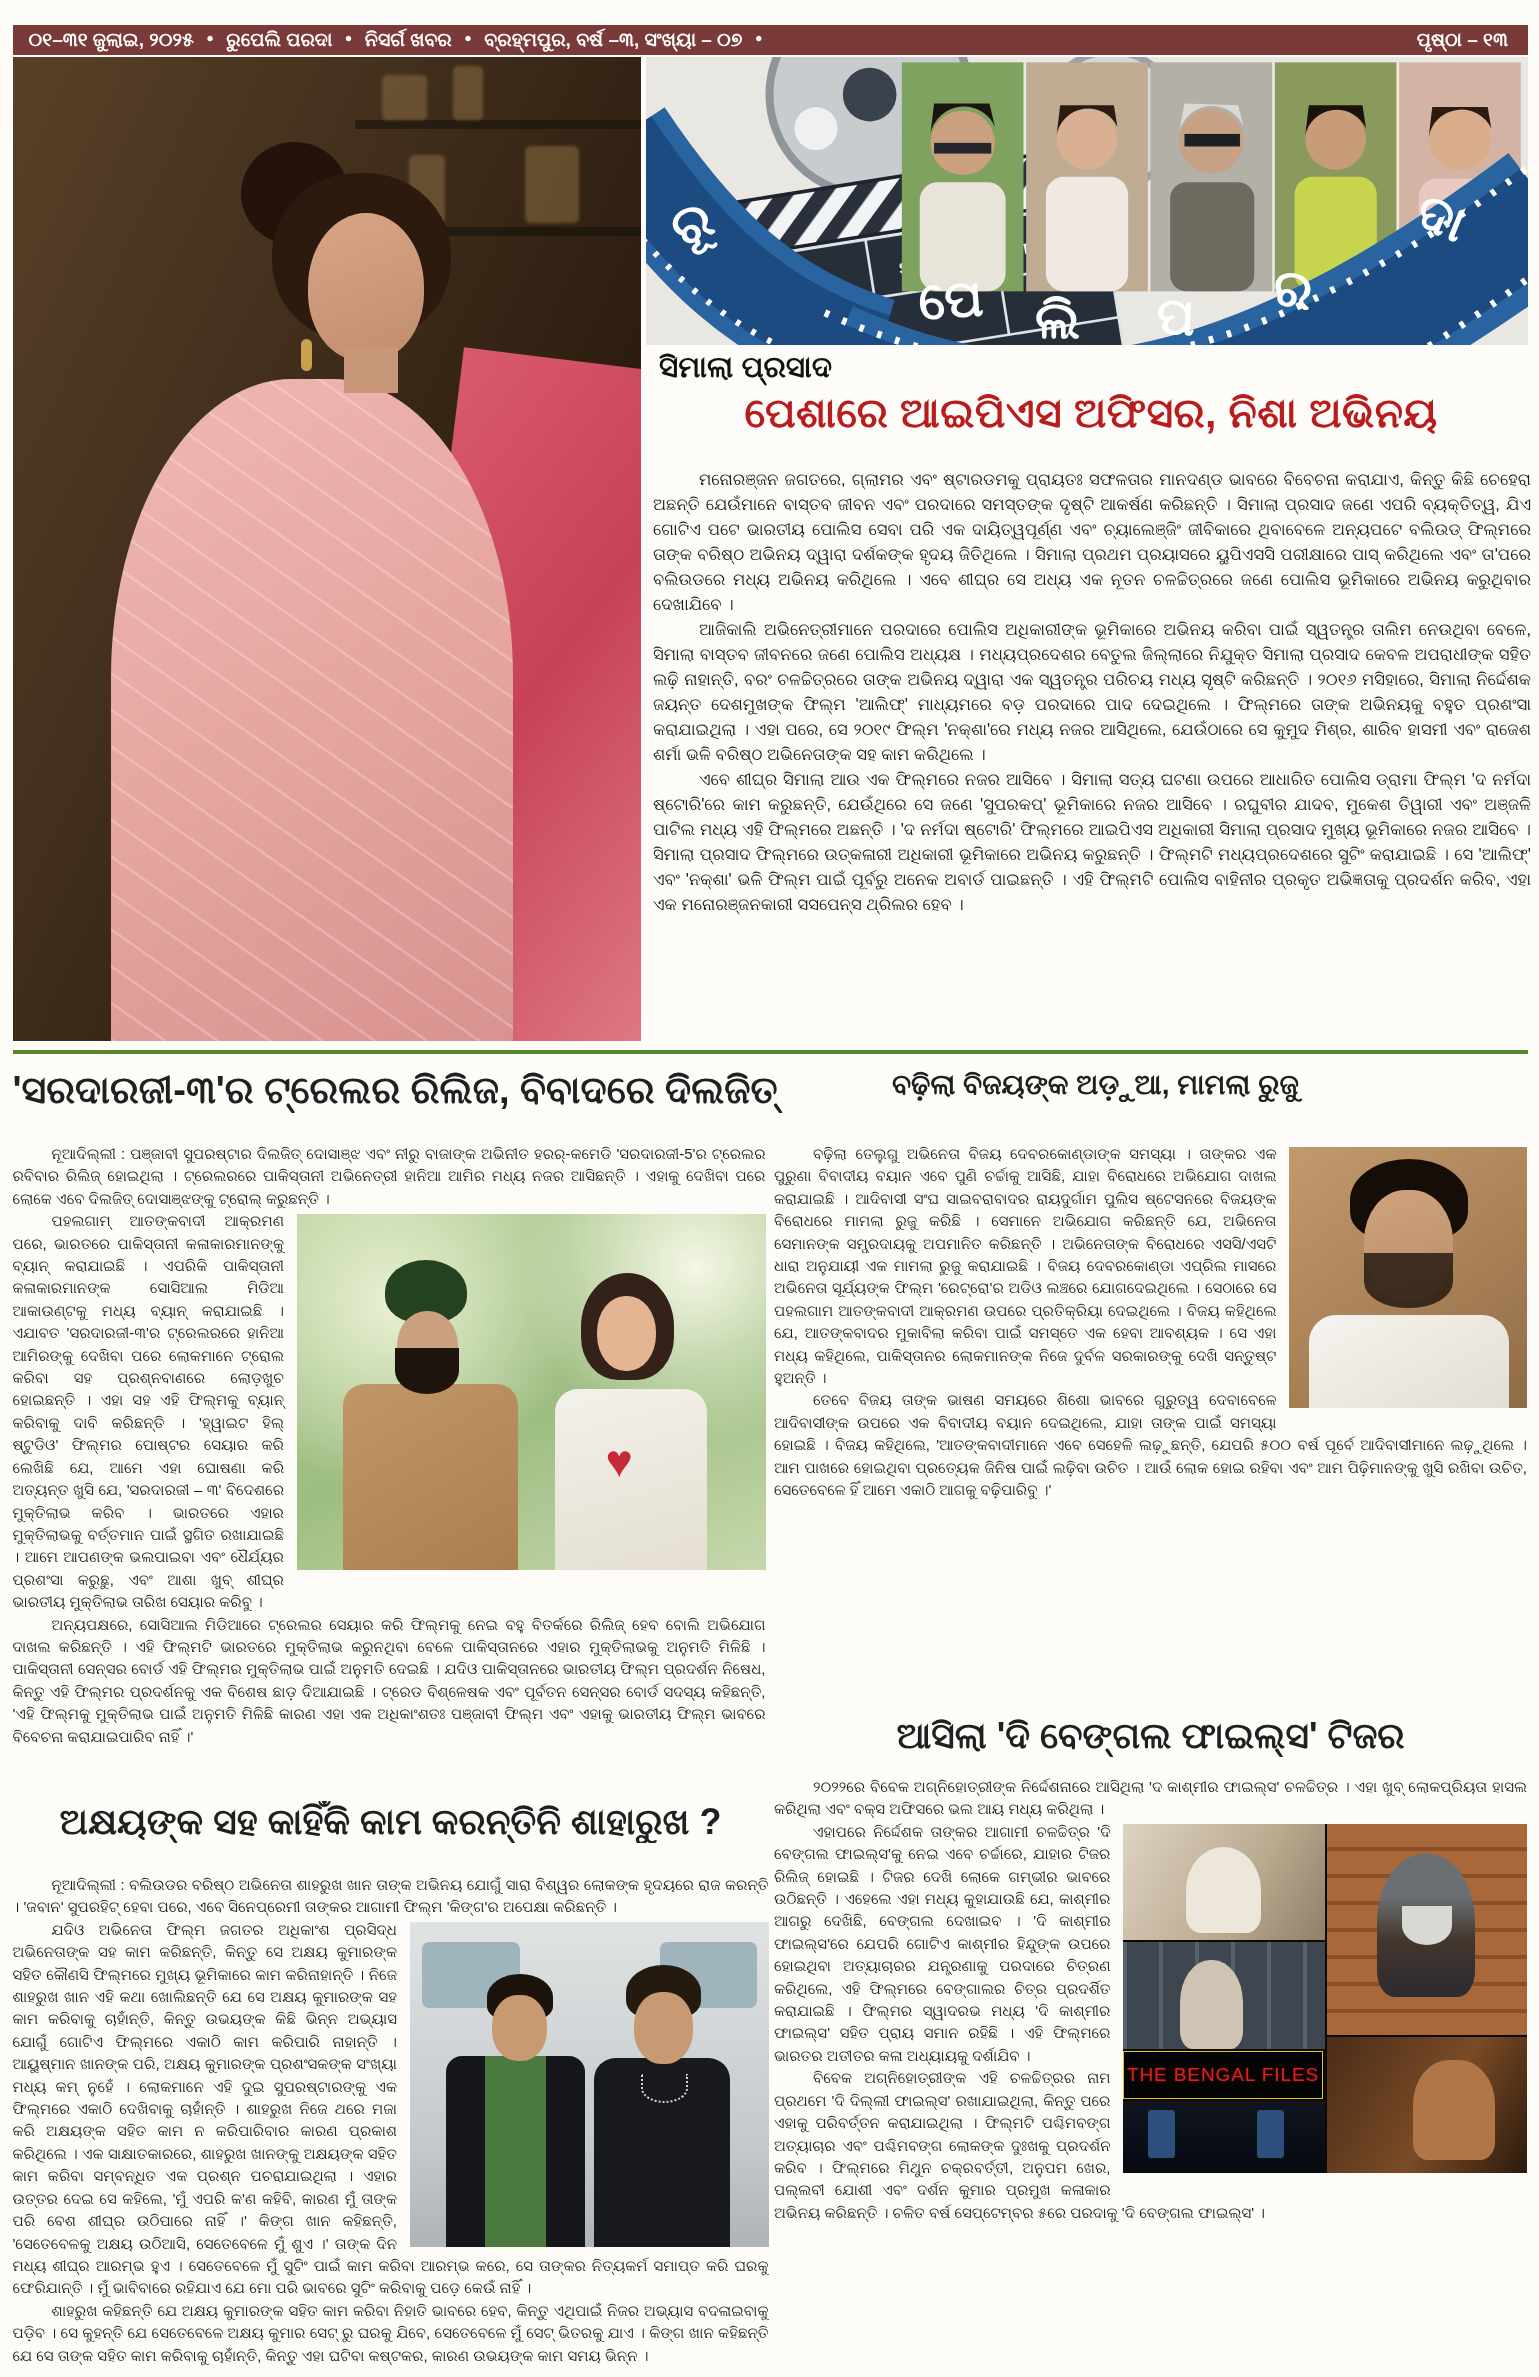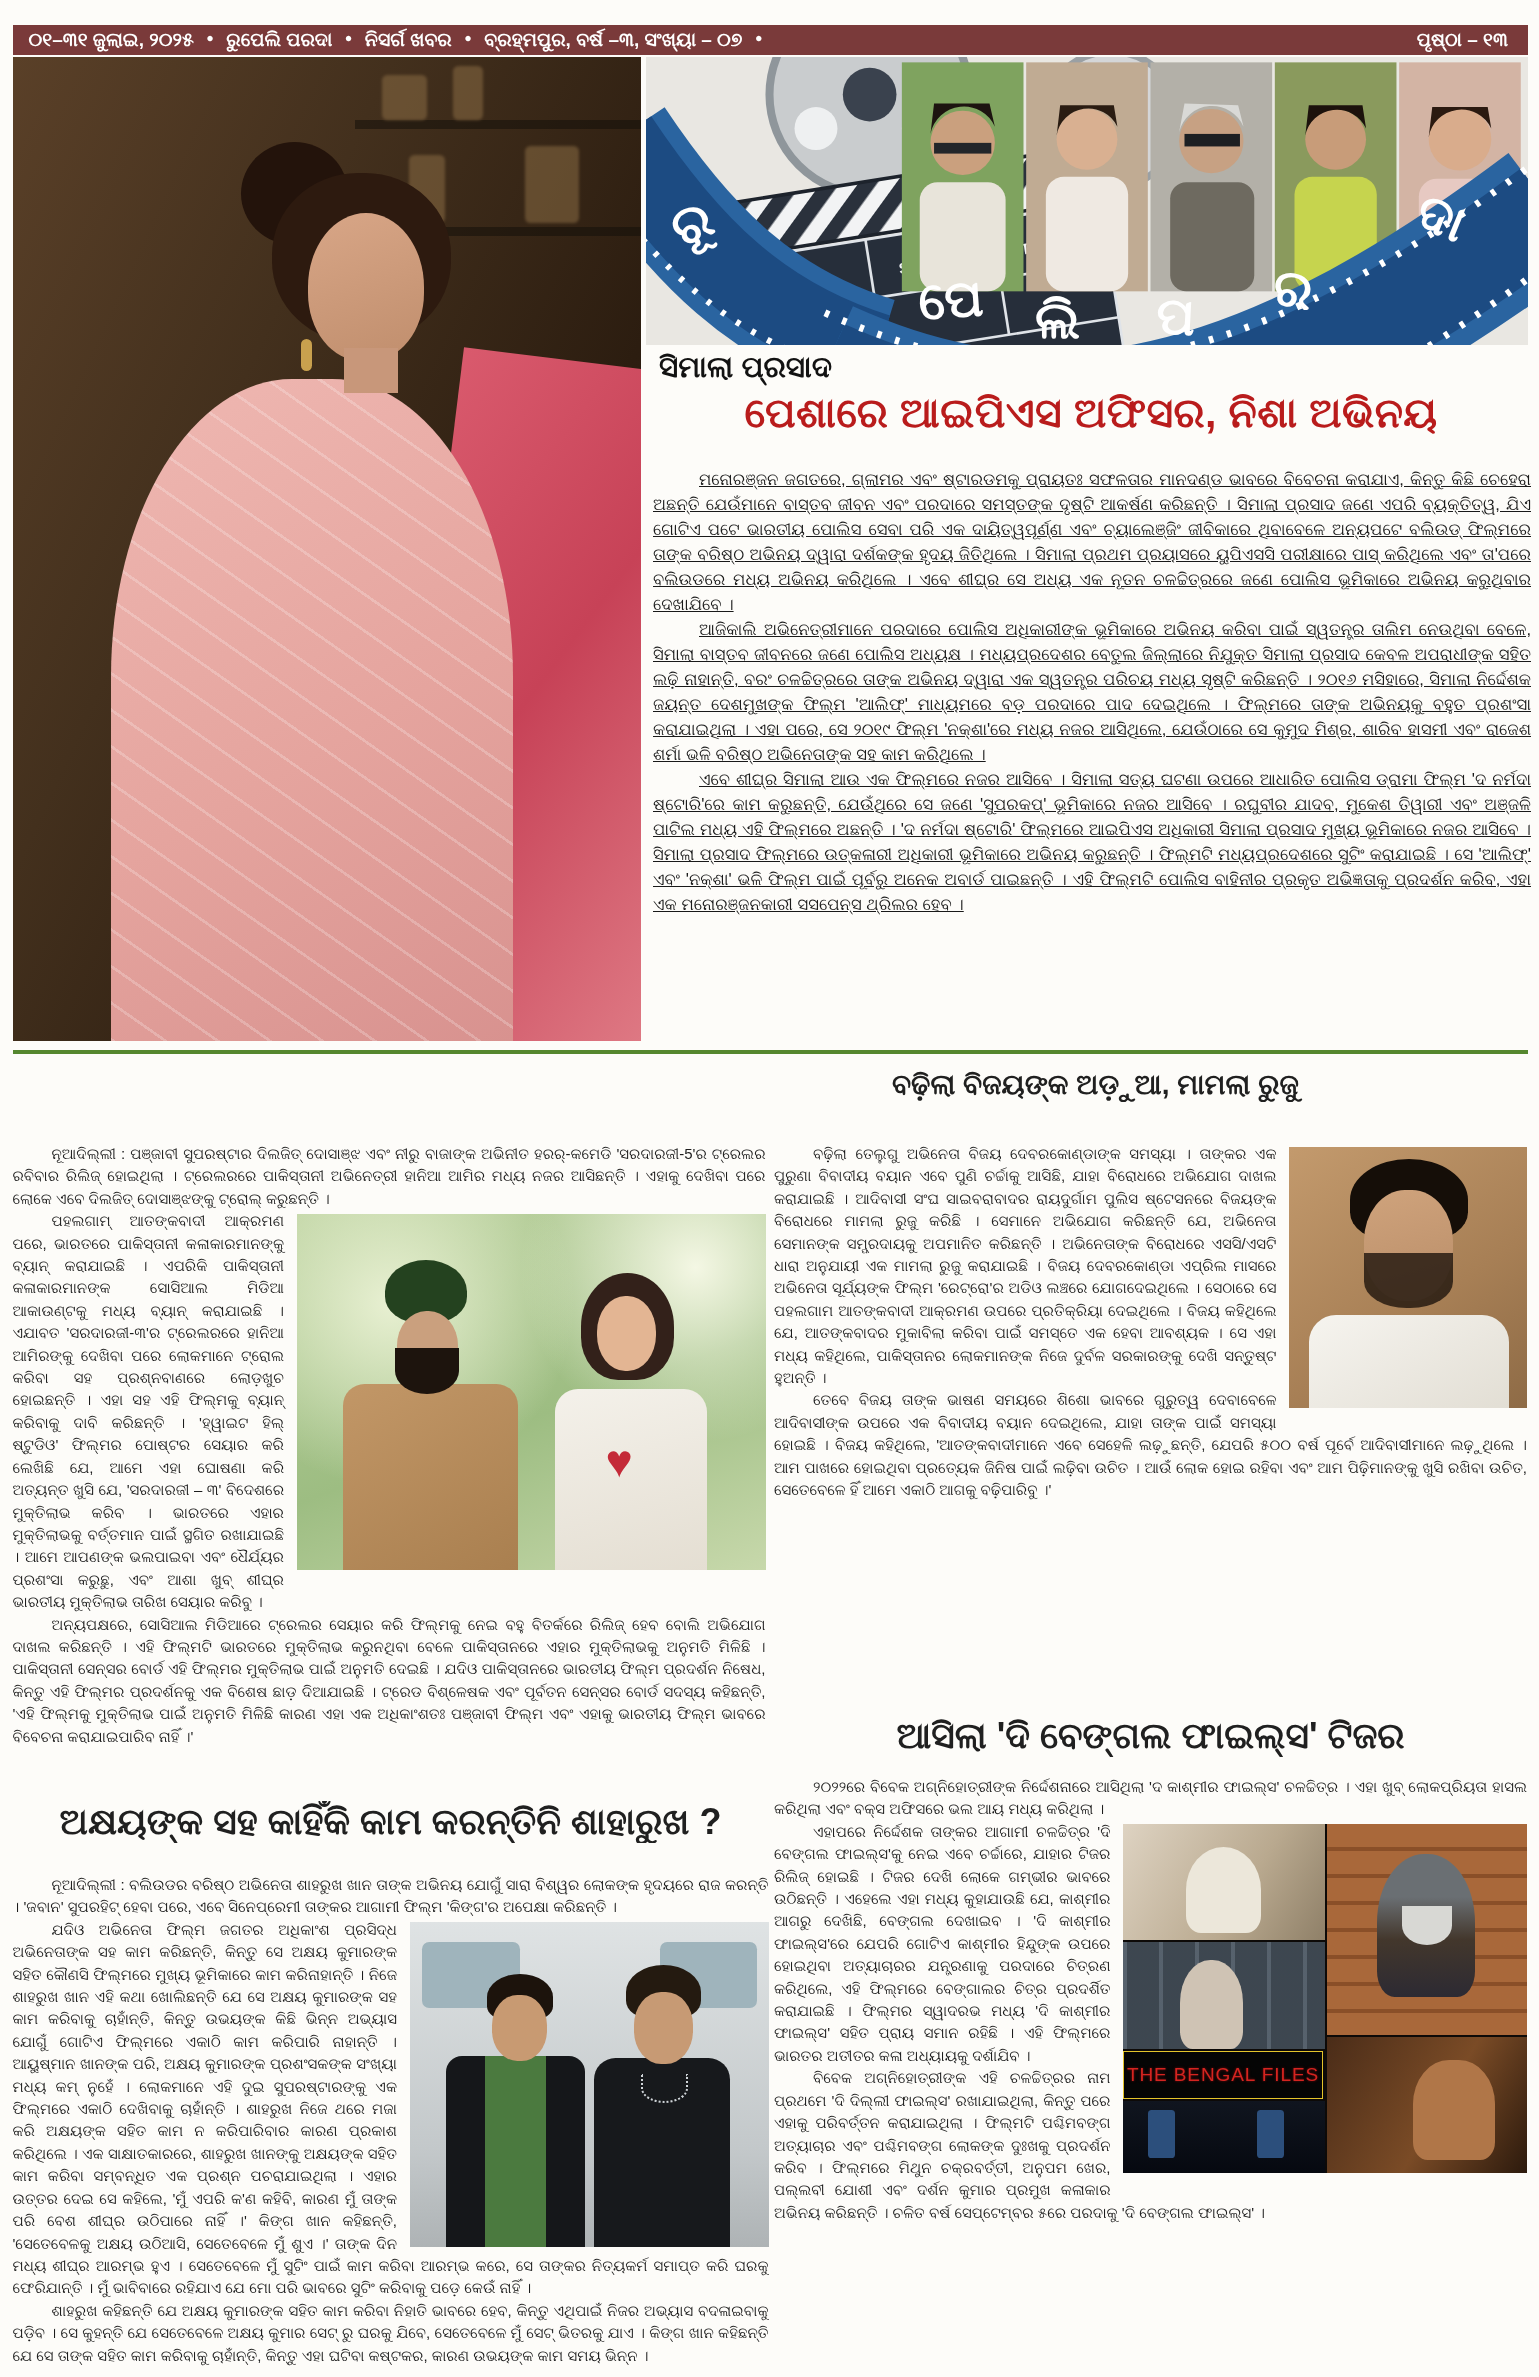--- a/index.html
+++ b/index.html
@@ -36,21 +36,21 @@
   
   .masthead{position:absolute;left:646px;top:57px;width:882px;height:288px;background:#e9e7e2;overflow:hidden;}
   .masthead svg{display:block;}
 
   
   .byline{position:absolute;left:659px;top:350px;font-size:29.5px;font-weight:bold;color:#121212;}
   .main-headline{position:absolute;left:651px;top:390px;width:880px;text-align:center;
                  font-size:41px;font-weight:bold;color:#b91c1c;letter-spacing:0.4px;white-space:nowrap;}
   .main-body{position:absolute;left:653px;top:467px;width:878px;height:579px;overflow:hidden;
              font-size:16.5px;line-height:25px;text-align:justify;color:#191919;}
-  .main-body p{margin:0;text-indent:46px;text-decoration:underline;}
+  .main-body p{margin:0;text-indent:46px;}
 
   .divider{position:absolute;left:12.5px;top:1050px;width:1515px;height:3.6px;background:#55872f;}
 
   
   .headline2{position:absolute;font-weight:bold;color:#202020;white-space:nowrap;overflow:hidden;}
   .hl-sardarji{left:12.5px;top:1069px;width:907px;font-size:38px;}
   .hl-vijay{left:892px;top:1069px;width:606px;font-size:28px;}
   .hl-shahrukh{left:12.5px;top:1801px;width:756px;font-size:36px;text-align:center;}
   .hl-bengal{left:774px;top:1715px;width:753px;font-size:36px;text-align:center;}
 
@@ -246,20 +246,21 @@
   <div class="byline">ସିମାଲା ପ୍ରସାଦ</div>
   <div class="main-headline">ପେଶାରେ ଆଇପିଏସ ଅଫିସର, ନିଶା ଅଭିନୟ</div>
   <div class="main-body">
     <p>ମନୋରଞ୍ଜନ ଜଗତରେ, ଗ୍ଲାମର ଏବଂ ଷ୍ଟାରଡମକୁ ପ୍ରାୟତଃ ସଫଳତାର ମାନଦଣ୍ଡ ଭାବରେ ବିବେଚନା କରାଯାଏ, କିନ୍ତୁ କିଛି ଚେହେରା ଅଛନ୍ତି ଯେଉଁମାନେ ବାସ୍ତବ ଜୀବନ ଏବଂ ପରଦାରେ ସମସ୍ତଙ୍କ ଦୃଷ୍ଟି ଆକର୍ଷଣ କରିଛନ୍ତି । ସିମାଲା ପ୍ରସାଦ ଜଣେ ଏପରି ବ୍ୟକ୍ତିତ୍ୱ, ଯିଏ ଗୋଟିଏ ପଟେ ଭାରତୀୟ ପୋଲିସ ସେବା ପରି ଏକ ଦାୟିତ୍ୱପୂର୍ଣ୍ଣ ଏବଂ ଚ୍ୟାଲେଞ୍ଜିଂ ଜୀବିକାରେ ଥିବାବେଳେ ଅନ୍ୟପଟେ ବଲିଉଡ୍ ଫିଲ୍ମରେ ତାଙ୍କ ବରିଷ୍ଠ ଅଭିନୟ ଦ୍ୱାରା ଦର୍ଶକଙ୍କ ହୃଦୟ ଜିତିଥିଲେ । ସିମାଲା ପ୍ରଥମ ପ୍ରୟାସରେ ୟୁପିଏସସି ପରୀକ୍ଷାରେ ପାସ୍ କରିଥିଲେ ଏବଂ ତା'ପରେ ବଲିଉଡରେ ମଧ୍ୟ ଅଭିନୟ କରିଥିଲେ । ଏବେ ଶୀଘ୍ର ସେ ଅଧ୍ୟ ଏକ ନୂତନ ଚଳଚ୍ଚିତ୍ରରେ ଜଣେ ପୋଲିସ ଭୂମିକାରେ ଅଭିନୟ କରୁଥିବାର ଦେଖାଯିବେ ।</p>
     <p>ଆଜିକାଲି ଅଭିନେତ୍ରୀମାନେ ପରଦାରେ ପୋଲିସ ଅଧିକାରୀଙ୍କ ଭୂମିକାରେ ଅଭିନୟ କରିବା ପାଇଁ ସ୍ୱତନ୍ତ୍ର ତାଲିମ ନେଉଥିବା ବେଳେ, ସିମାଲା ବାସ୍ତବ ଜୀବନରେ ଜଣେ ପୋଲିସ ଅଧ୍ୟକ୍ଷ । ମଧ୍ୟପ୍ରଦେଶର ବେତୁଲ ଜିଲ୍ଲାରେ ନିଯୁକ୍ତ ସିମାଲା ପ୍ରସାଦ କେବଳ ଅପରାଧୀଙ୍କ ସହିତ ଲଢ଼ି ନାହାନ୍ତି, ବରଂ ଚଳଚ୍ଚିତ୍ରରେ ତାଙ୍କ ଅଭିନୟ ଦ୍ୱାରା ଏକ ସ୍ୱତନ୍ତ୍ର ପରିଚୟ ମଧ୍ୟ ସୃଷ୍ଟି କରିଛନ୍ତି । ୨୦୧୬ ମସିହାରେ, ସିମାଲା ନିର୍ଦ୍ଦେଶକ ଜୟନ୍ତ ଦେଶମୁଖଙ୍କ ଫିଲ୍ମ 'ଆଲିଫ୍' ମାଧ୍ୟମରେ ବଡ଼ ପରଦାରେ ପାଦ ଦେଇଥିଲେ । ଫିଲ୍ମରେ ତାଙ୍କ ଅଭିନୟକୁ ବହୁତ ପ୍ରଶଂସା କରାଯାଇଥିଲା । ଏହା ପରେ, ସେ ୨୦୧୯ ଫିଲ୍ମ 'ନକ୍ଶା'ରେ ମଧ୍ୟ ନଜର ଆସିଥିଲେ, ଯେଉଁଠାରେ ସେ କୁମୁଦ ମିଶ୍ର, ଶାରିବ ହାସମୀ ଏବଂ ରାଜେଶ ଶର୍ମା ଭଳି ବରିଷ୍ଠ ଅଭିନେତାଙ୍କ ସହ କାମ କରିଥିଲେ ।</p>
     <p>ଏବେ ଶୀଘ୍ର ସିମାଲା ଆଉ ଏକ ଫିଲ୍ମରେ ନଜର ଆସିବେ । ସିମାଲା ସତ୍ୟ ଘଟଣା ଉପରେ ଆଧାରିତ ପୋଲିସ ଡ୍ରାମା ଫିଲ୍ମ 'ଦ ନର୍ମଦା ଷ୍ଟୋରି'ରେ କାମ କରୁଛନ୍ତି, ଯେଉଁଥିରେ ସେ ଜଣେ 'ସୁପରକପ୍' ଭୂମିକାରେ ନଜର ଆସିବେ । ରଘୁବୀର ଯାଦବ, ମୁକେଶ ତିୱାରୀ ଏବଂ ଅଞ୍ଜଳି ପାଟିଲ ମଧ୍ୟ ଏହି ଫିଲ୍ମରେ ଅଛନ୍ତି । 'ଦ ନର୍ମଦା ଷ୍ଟୋରି' ଫିଲ୍ମରେ ଆଇପିଏସ ଅଧିକାରୀ ସିମାଲା ପ୍ରସାଦ ମୁଖ୍ୟ ଭୂମିକାରେ ନଜର ଆସିବେ । ସିମାଲା ପ୍ରସାଦ ଫିଲ୍ମରେ ଉତ୍କଳାରୀ ଅଧିକାରୀ ଭୂମିକାରେ ଅଭିନୟ କରୁଛନ୍ତି । ଫିଲ୍ମଟି ମଧ୍ୟପ୍ରଦେଶରେ ସୁଟିଂ କରାଯାଇଛି । ସେ 'ଆଲିଫ୍' ଏବଂ 'ନକ୍ଶା' ଭଳି ଫିଲ୍ମ ପାଇଁ ପୂର୍ବରୁ ଅନେକ ଅବାର୍ଡ ପାଇଛନ୍ତି । ଏହି ଫିଲ୍ମଟି ପୋଲିସ ବାହିନୀର ପ୍ରକୃତ ଅଭିଜ୍ଞତାକୁ ପ୍ରଦର୍ଶନ କରିବ, ଏହା ଏକ ମନୋରଞ୍ଜନକାରୀ ସସପେନ୍ସ ଥ୍ରିଲର ହେବ ।</p>
   </div>
 
   <div class="divider"></div>
 
+  <div class="headline2 hl-sardarji">'ସରଦାରଜୀ-୩'ର ଟ୍ରେଲର ରିଲିଜ, ବିବାଦରେ ଦିଲଜିତ୍</div>
   <div class="art art-sardarji">
     <p>ନୂଆଦିଲ୍ଲୀ : ପଞ୍ଜାବୀ ସୁପରଷ୍ଟାର ଦିଲଜିତ୍ ଦୋସାଞ୍ଝ ଏବଂ ନୀରୁ ବାଜାଙ୍କ ଅଭିନୀତ ହରର୍-କମେଡି 'ସରଦାରଜୀ-5'ର ଟ୍ରେଲର ରବିବାର ରିଲିଜ୍ ହୋଇଥିଲା । ଟ୍ରେଲରରେ ପାକିସ୍ତାନୀ ଅଭିନେତ୍ରୀ ହାନିଆ ଆମିର ମଧ୍ୟ ନଜର ଆସିଛନ୍ତି । ଏହାକୁ ଦେଖିବା ପରେ ଲୋକେ ଏବେ ଦିଲଜିତ୍ ଦୋସାଞ୍ଝଙ୍କୁ ଟ୍ରୋଲ୍ କରୁଛନ୍ତି ।</p>
     <div class="ph ph-sardarji">
       <div class="jacket"></div>
       <div class="turban"></div>
       <div class="face-a"></div>
       <div class="beard-a"></div>
       <div class="sweater"></div>
       <div class="hair-w"></div>
       <div class="face-w"></div>

